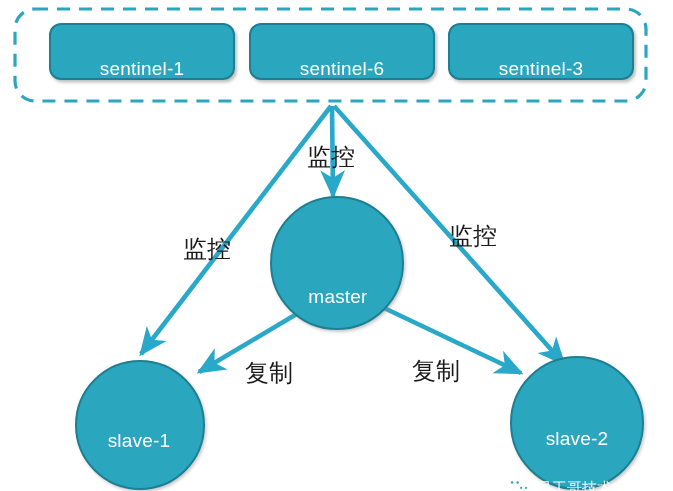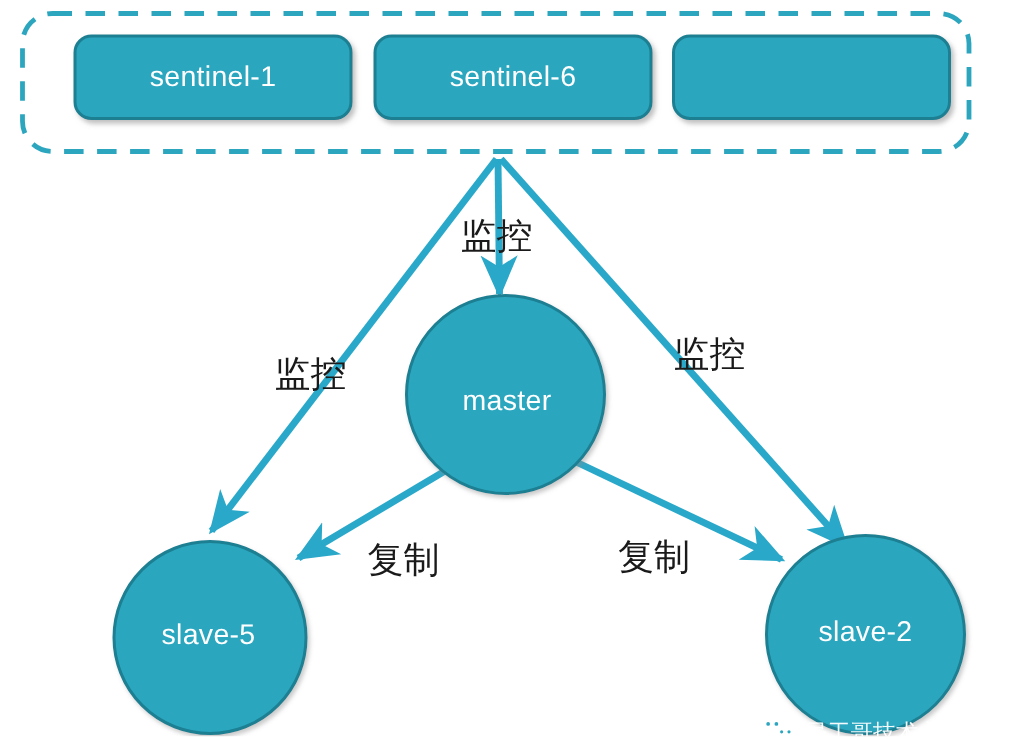--- a/index.html
+++ b/index.html
@@ -26,20 +26,21 @@
   }
   .node-label {
     position: absolute;
     color: #ffffff;
     font-family: "Liberation Sans", sans-serif;
     font-size: 19px;
     letter-spacing: 0.2px;
     white-space: nowrap;
     transform: translate(-50%, -50%);
     pointer-events: none;
+    margin-top: 17px;
   }
   .circle-label {
     font-size: 19px;
   }
   .edge-label {
     position: absolute;
     color: #1a1a1a;
     font-family: "DejaVu Sans", sans-serif;
     font-size: 24px;
     font-weight: 400;
@@ -100,23 +101,24 @@
 
     <line x1="382" y1="307" x2="521" y2="373" stroke="#29a8c9" stroke-width="4.6" marker-end="url(#arrowhead)"></line>
 
     <circle cx="337" cy="263" r="66" fill="#2ca6bf" stroke="#1b7f92" stroke-width="2" filter="url(#circshadow)"></circle>
     <circle cx="140" cy="425" r="64" fill="#2ca6bf" stroke="#1b7f92" stroke-width="2" filter="url(#circshadow)"></circle>
     <circle cx="577" cy="423" r="66" fill="#2ca6bf" stroke="#1b7f92" stroke-width="2" filter="url(#circshadow)"></circle>
   </svg>
 
   <div class="node-label" style="left:142px; top:52px;">sentinel-1</div>
   <div class="node-label" style="left:342px; top:52px;">sentinel-6</div>
+  <div class="node-label" style="left:541px; top:52px;">sentinel-3</div>
 
-  <div class="node-label circle-label" style="left:338px; top:268px;">master</div>
-  <div class="node-label circle-label" style="left:139px; top:424px;">slave-5</div>
+  <div class="node-label circle-label" style="left:338px; top:280px;">master</div>
+  <div class="node-label circle-label" style="left:139px; top:424px;">slave-1</div>
   <div class="node-label circle-label" style="left:577px; top:422px;text-align:center;">slave-2</div>
 
   <div class="edge-label" style="left:331px; top:157px;">监控</div>
   <div class="edge-label" style="left:207px; top:249px;">监控</div>
   <div class="edge-label" style="left:473px; top:236px;">监控</div>
   <div class="edge-label" style="left:269px; top:373px;">复制</div>
   <div class="edge-label" style="left:436px; top:371px;">复制</div>
 
   <div class="watermark" style="left:506px; top:448px;">
     <svg class="wechat-icon" width="26" height="22" viewBox="0 0 26 22">

